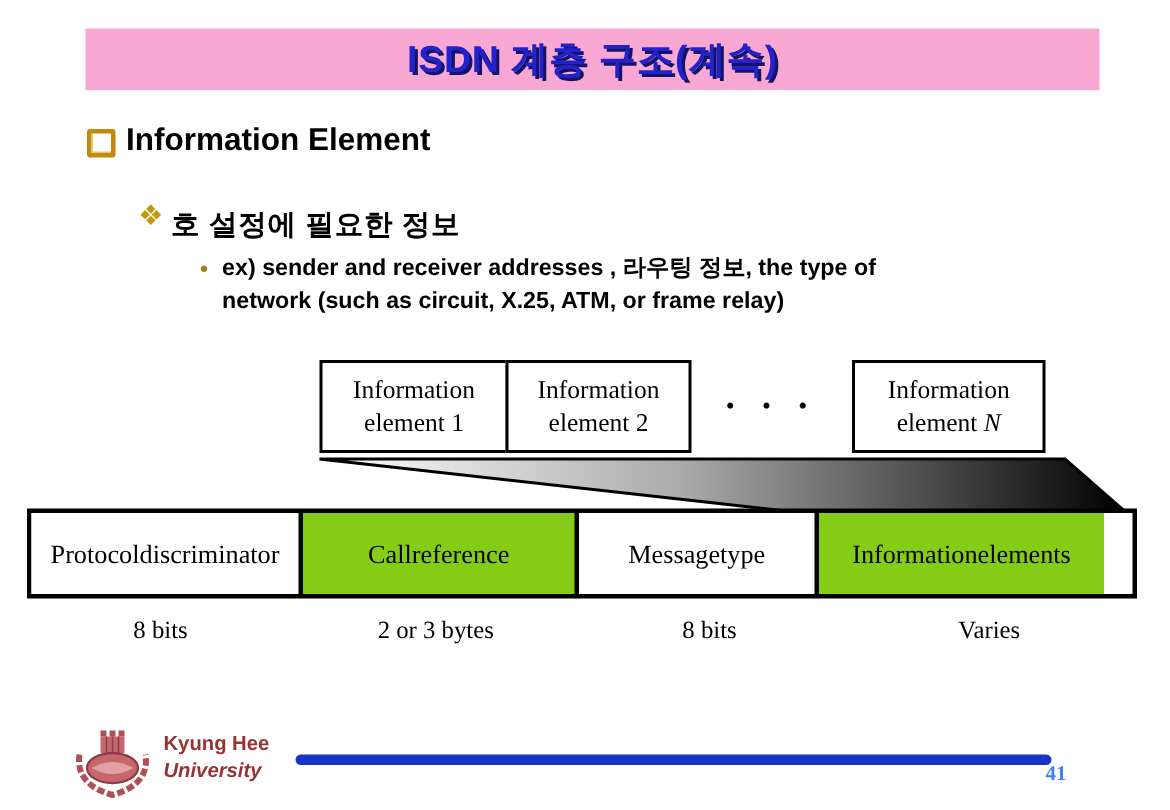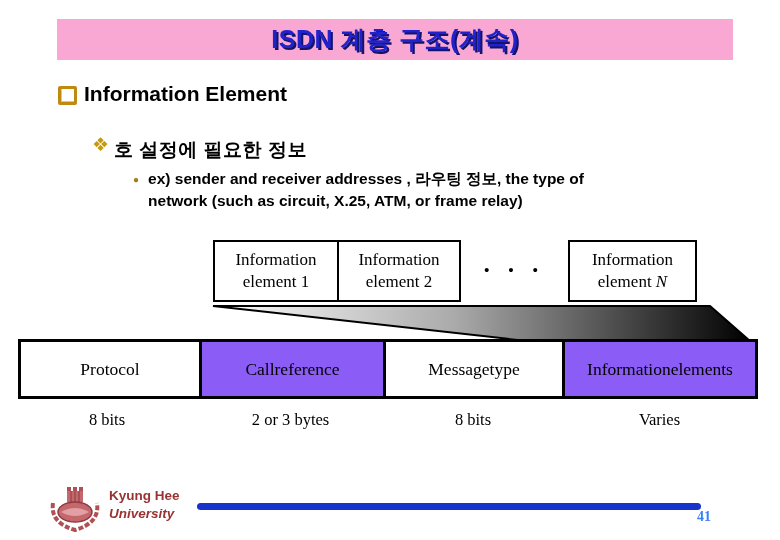--- a/index.html
+++ b/index.html
@@ -47,21 +47,21 @@
     position:absolute;left:18px;top:339px;width:740px;height:60px;
     border:3px solid #000;box-sizing:border-box;display:flex;
   }
   .lbox{
     box-sizing:border-box;display:flex;flex-direction:row;align-items:center;
     justify-content:center;font-family:"Liberation Serif",serif;font-size:17.5px;
     line-height:1.28;color:#000;text-align:center;
   }
   .lbox.b{border-right:3px solid #000;}
   .lbox.white{background:#ffffff;}
-  .lbox.yellow{background:#8b5cf6;}
+  .lbox.yellow{background:#84cc16;}
   .sizerow{position:absolute;left:16px;top:408px;width:740px;display:flex;}
   .sizecell{
     box-sizing:border-box;text-align:center;font-family:"Liberation Serif",serif;
     font-size:16.5px;color:#000;padding-top:2px;
   }
   
   .uni{
     position:absolute;left:109px;top:487px;color:#993333;font-weight:bold;
     font-size:13.5px;line-height:1.3;
   }
@@ -123,26 +123,27 @@
       <stop offset="0.45" stop-color="#aaaaaa"></stop>
       <stop offset="1" stop-color="#000000"></stop>
     </linearGradient>
   </defs>
   <polygon points="3,3 500,3 540,38 317,38" fill="url(#fade)" stroke="#000" stroke-width="2"></polygon>
 </svg>
 
 <div class="lrow">
   <div class="lbox white b" style="width:181px;">
     <span>Protocol</span>
+    <span>discriminator</span>
   </div>
   <div class="lbox yellow b" style="width:184px;">
     <span>Call</span>
     <span>reference</span>
   </div>
-  <div class="lbox white b" style="width:179px;">
+  <div class="lbox white b" style="width:160px;">
     <span>Message</span>
     <span>type</span>
   </div>
   <div class="lbox yellow" style="width:190px;">
     <span>Information</span>
     <span>elements</span>
   </div>
 </div>
 
 <div class="sizerow">

